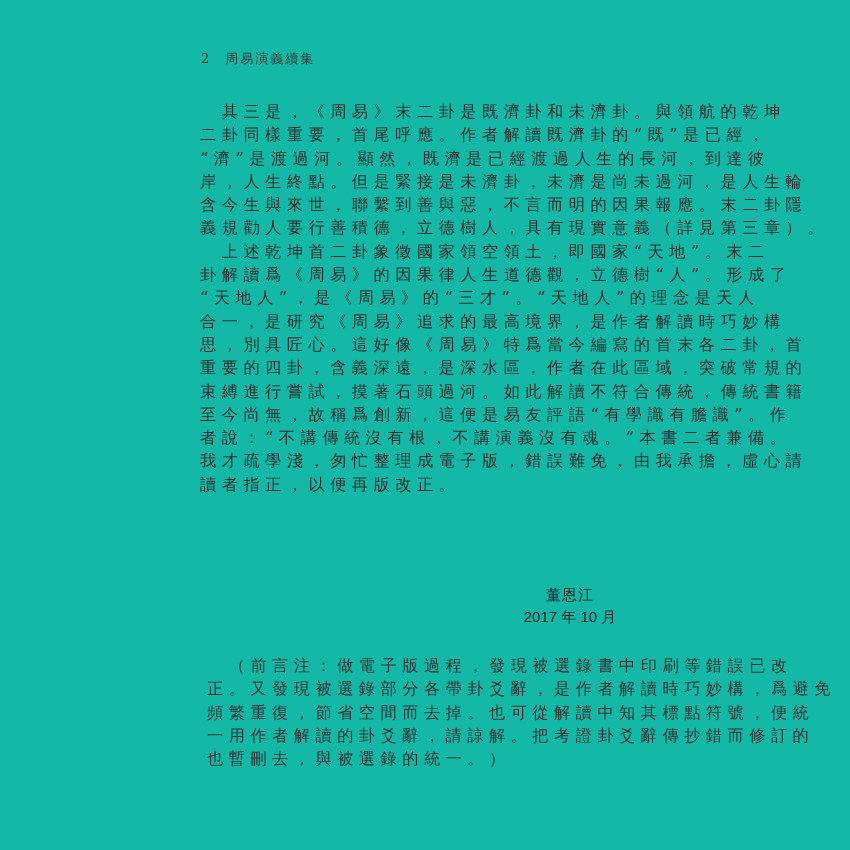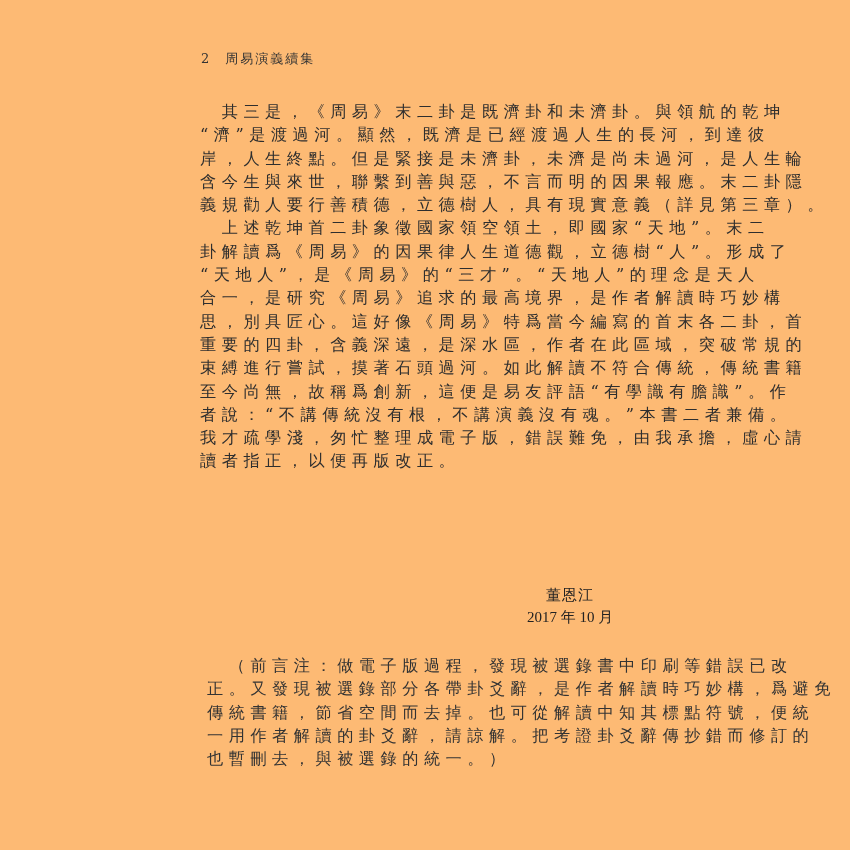--- a/index.html
+++ b/index.html
@@ -12,21 +12,21 @@
     height: 850px;
     position: relative;
     overflow: hidden;
     font-family: "DejaVu Serif", "Liberation Serif", serif;
     color: #2b2b2b;
   }
   .page {
     position: absolute;
     left: 0; top: 0;
     width: 850px; height: 850px;
-    background: #fdba74;
+    background: #14b8a6;
   }
   .running-head {
     position: absolute;
     left: 201px;
     top: 50px;
     font-size: 13px;
     letter-spacing: 2px;
     color: #333;
     white-space: nowrap;
   }
@@ -45,21 +45,21 @@
     font-size: 16.2px;
     letter-spacing: 5.5px;
     white-space: nowrap;
     color: #2e2e2e;
   }
   .signature {
     position: absolute;
     left: 470px;
     width: 200px;
     text-align: center;
-    font-family: Liberation Serif, serif;
+    font-family: Liberation Sans, sans-serif;
     font-size: 15px;
     color: #222;
   }
   .sig-name { top: 586px; letter-spacing: 1px; }
   .sig-date { top: 608px; }
   .note-text {
     position: absolute;
     left: 207px;
     top: 654px;
     width: 440px;
@@ -72,20 +72,21 @@
 <body>
 
 <div class="page">
 
   <div class="running-head">
     <span class="page-num">2</span><span>周易演義續集</span>
   </div>
 
   <div class="body-text">
     <div class="line">　其三是，《周易》末二卦是既濟卦和未濟卦。與領航的乾坤</div>
+    <div class="line">二卦同樣重要，首尾呼應。作者解讀既濟卦的“既”是已經，</div>
     <div class="line">“濟”是渡過河。顯然，既濟是已經渡過人生的長河，到達彼</div>
     <div class="line">岸，人生終點。但是緊接是未濟卦，未濟是尚未過河，是人生輪</div>
     <div class="line">含今生與來世，聯繫到善與惡，不言而明的因果報應。末二卦隱</div>
     <div class="line">義規勸人要行善積德，立德樹人，具有現實意義（詳見第三章）。</div>
     <div class="line">　上述乾坤首二卦象徵國家領空領土，即國家“天地”。末二</div>
     <div class="line">卦解讀爲《周易》的因果律人生道德觀，立德樹“人”。形成了</div>
     <div class="line">“天地人”，是《周易》的“三才”。“天地人”的理念是天人</div>
     <div class="line">合一，是研究《周易》追求的最高境界，是作者解讀時巧妙構</div>
     <div class="line">思，別具匠心。這好像《周易》特爲當今編寫的首末各二卦，首</div>
     <div class="line">重要的四卦，含義深遠，是深水區，作者在此區域，突破常規的</div>
@@ -95,18 +96,18 @@
     <div class="line">我才疏學淺，匆忙整理成電子版，錯誤難免，由我承擔，虛心請</div>
     <div class="line">讀者指正，以便再版改正。</div>
   </div>
 
   <div class="signature sig-name">董恩江</div>
   <div class="signature sig-date">2017 年 10 月</div>
 
   <div class="note-text">
     <div class="line">　（前言注：做電子版過程，發現被選錄書中印刷等錯誤已改</div>
     <div class="line">正。又發現被選錄部分各帶卦爻辭，是作者解讀時巧妙構，爲避免</div>
-    <div class="line">傳統書籍，節省空間而去掉。也可從解讀中知其標點符號，便統</div>
+    <div class="line">頻繁重復，節省空間而去掉。也可從解讀中知其標點符號，便統</div>
     <div class="line">一用作者解讀的卦爻辭，請諒解。把考證卦爻辭傳抄錯而修訂的</div>
     <div class="line">也暫刪去，與被選錄的統一。）</div>
   </div>
 
 </div>
 
 </body></html>

